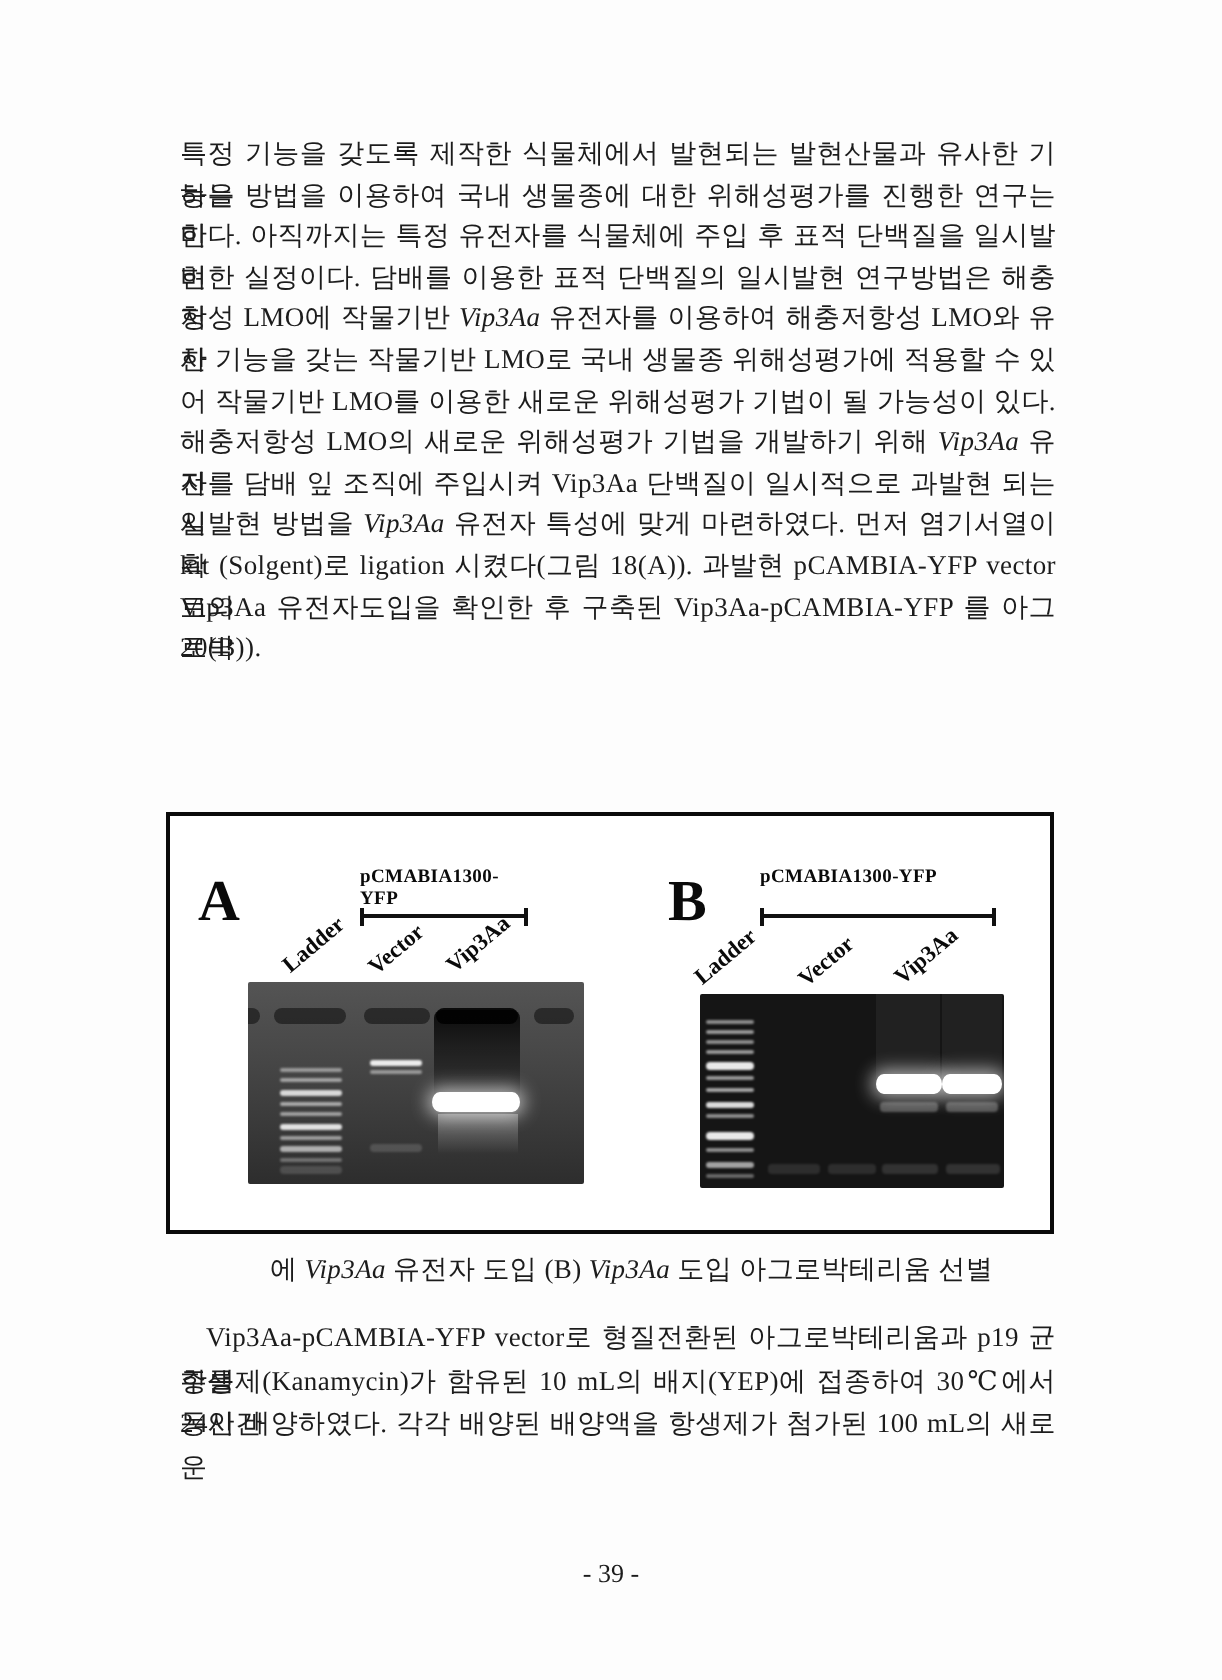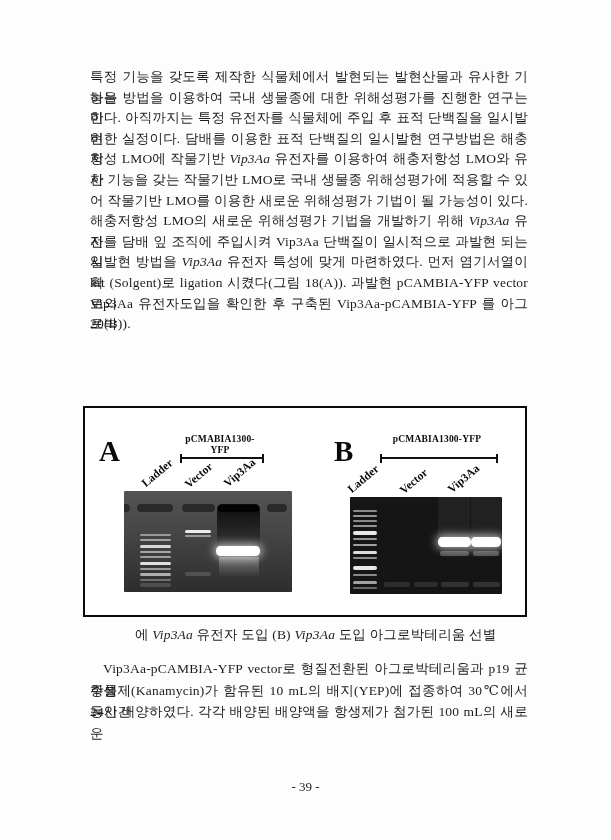--- a/index.html
+++ b/index.html
@@ -22,21 +22,21 @@
   .figure-box{
     position:absolute;left:83px;top:406px;width:444px;height:211px;
     border:2px solid #0a0a0a;background:#fff;box-sizing:border-box;
   }
   .panel-label{
     position:absolute;font-weight:bold;font-size:29px;line-height:30px;
     font-family:"Liberation Serif","DejaVu Serif",serif;color:#0a0a0a;
   }
   .bracket-label{
     position:absolute;font-weight:bold;font-size:9.5px;line-height:11px;
-    text-align:center;color:#0a0a0a;letter-spacing:.2px;
+    color:#0a0a0a;letter-spacing:.2px;
   }
   .bracket{position:absolute;height:9px;border-left:2px solid #111;border-right:2px solid #111;}
   .bracket:after{content:"";position:absolute;left:0;right:0;top:3px;border-top:2px solid #111;}
   .lane-label{
     position:absolute;font-weight:bold;font-size:11.5px;line-height:12px;height:12px;
     transform:rotate(-40deg);transform-origin:0 100%;color:#0a0a0a;white-space:nowrap;
   }
   .gel{position:absolute;overflow:hidden;border-radius:1px;}
   .gel-a{
     left:39px;top:83px;width:168px;height:101px;

